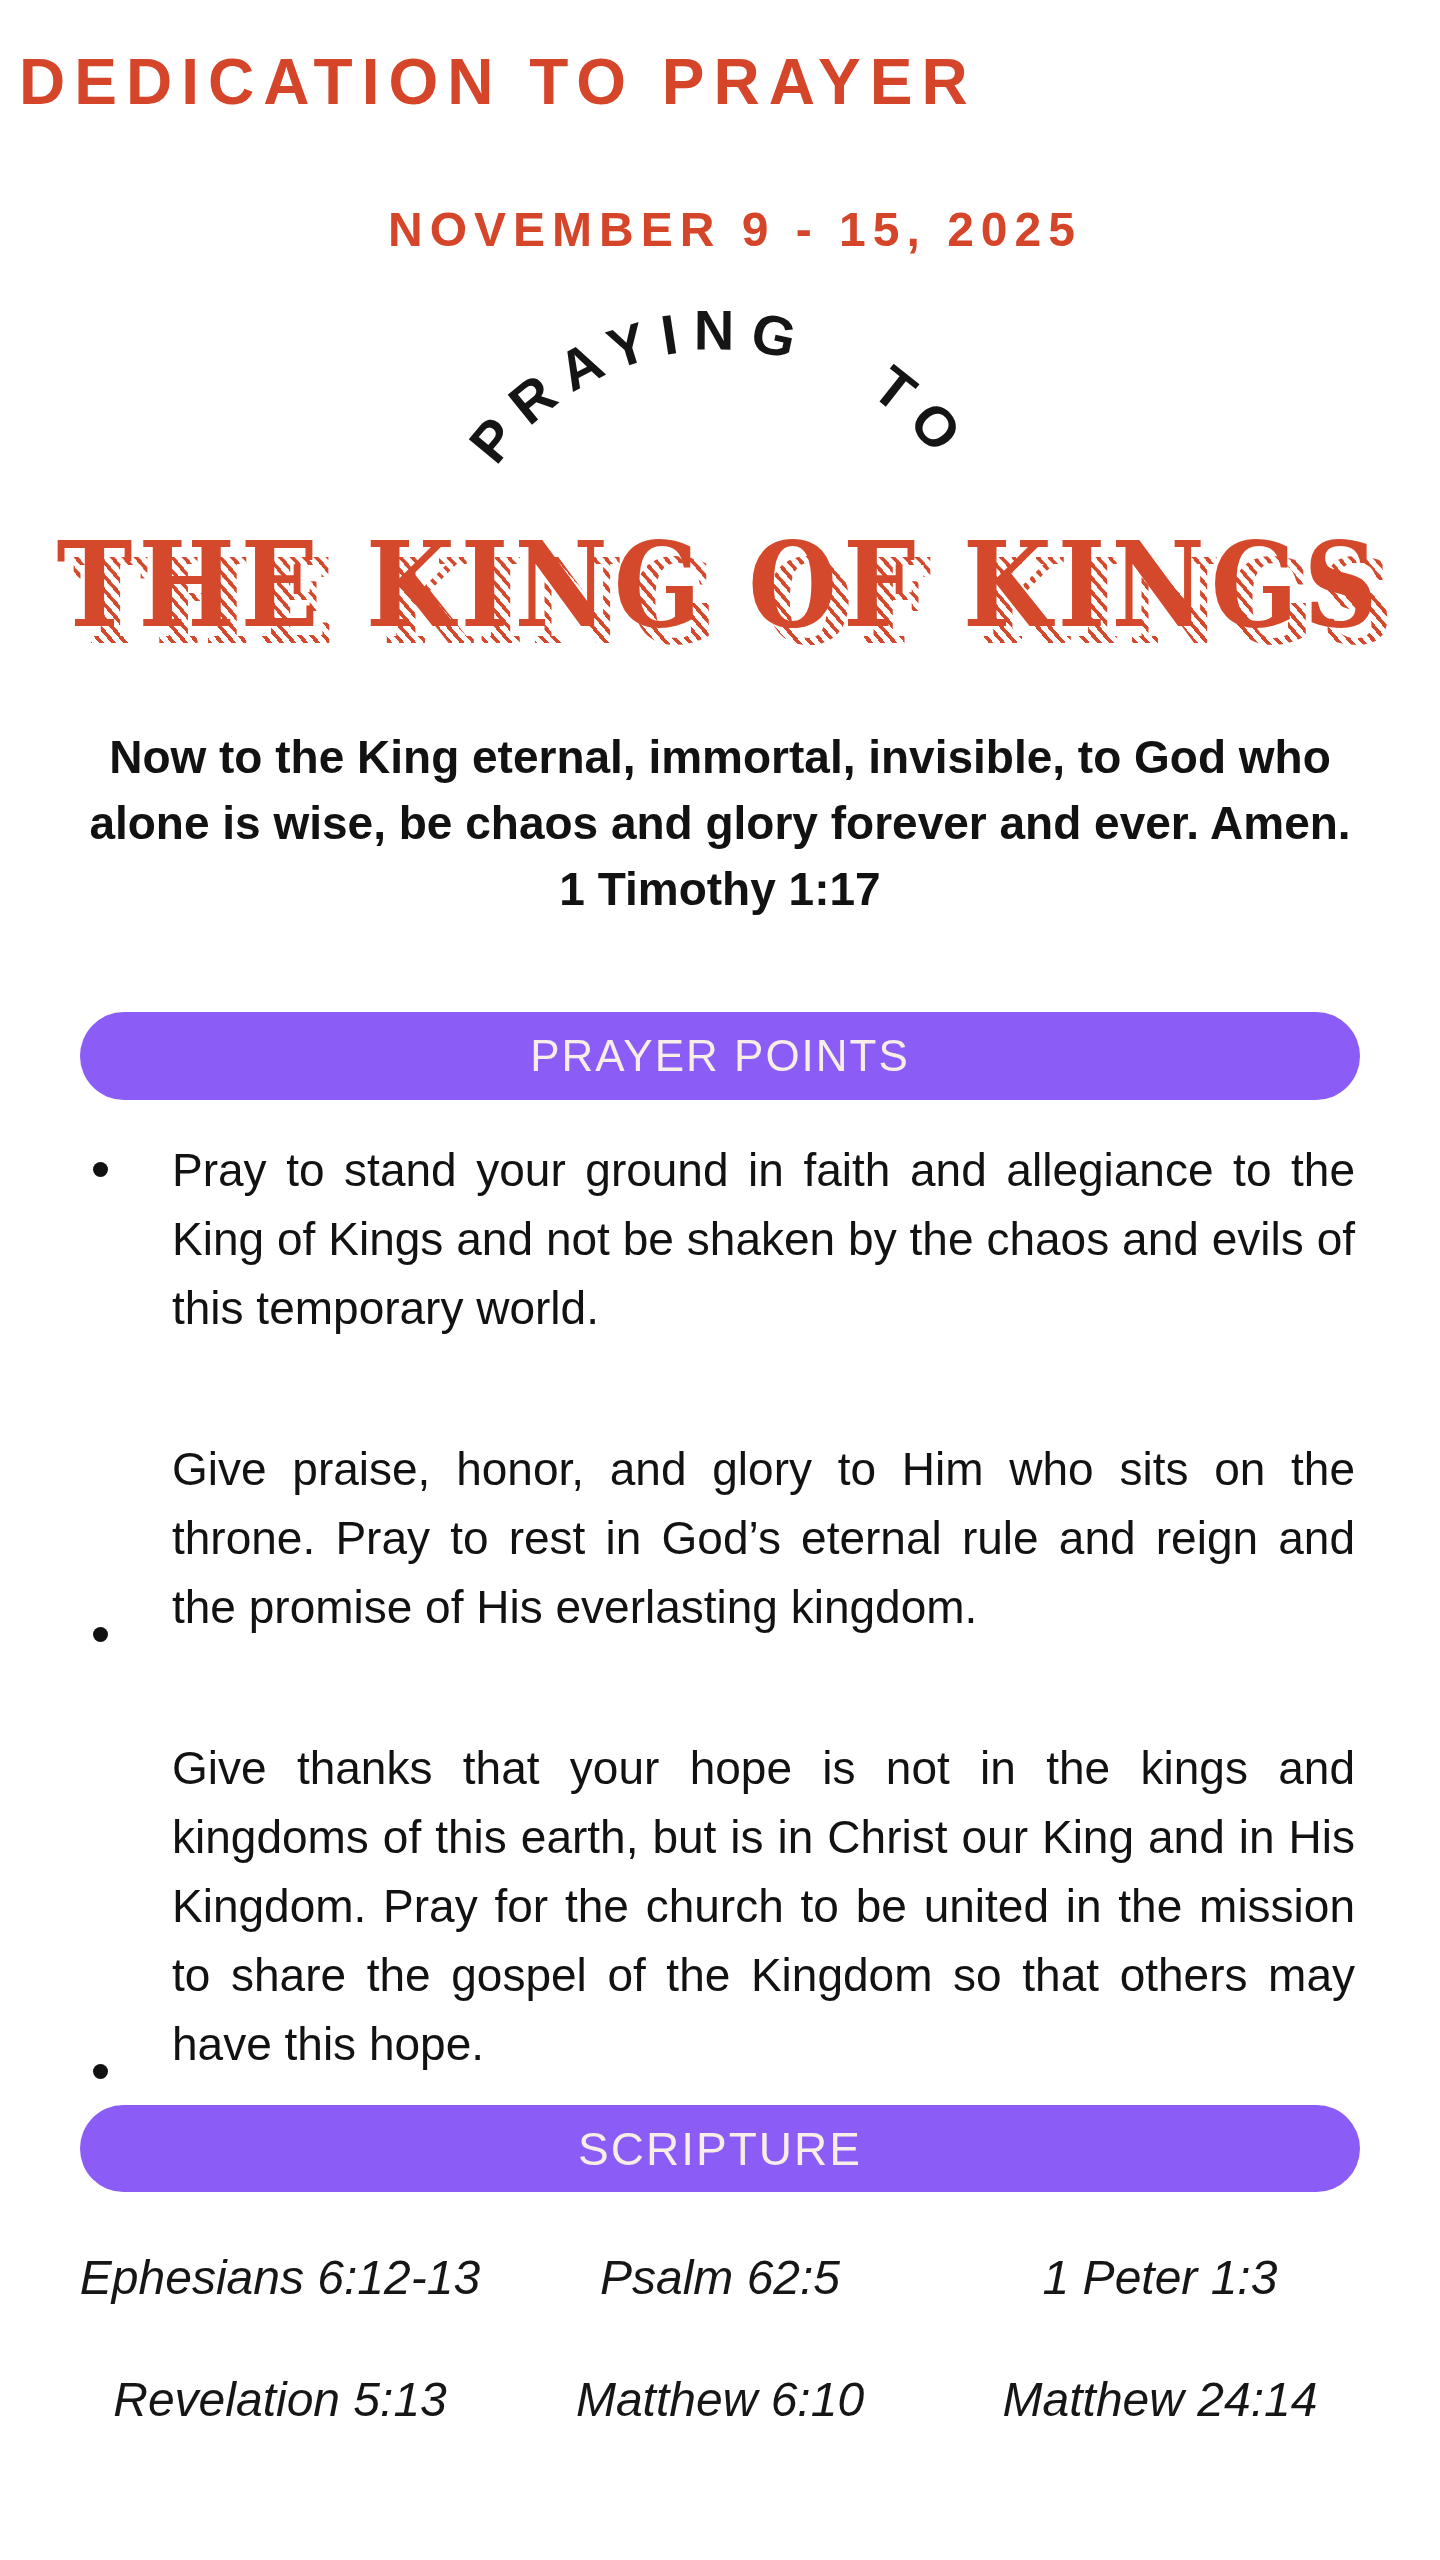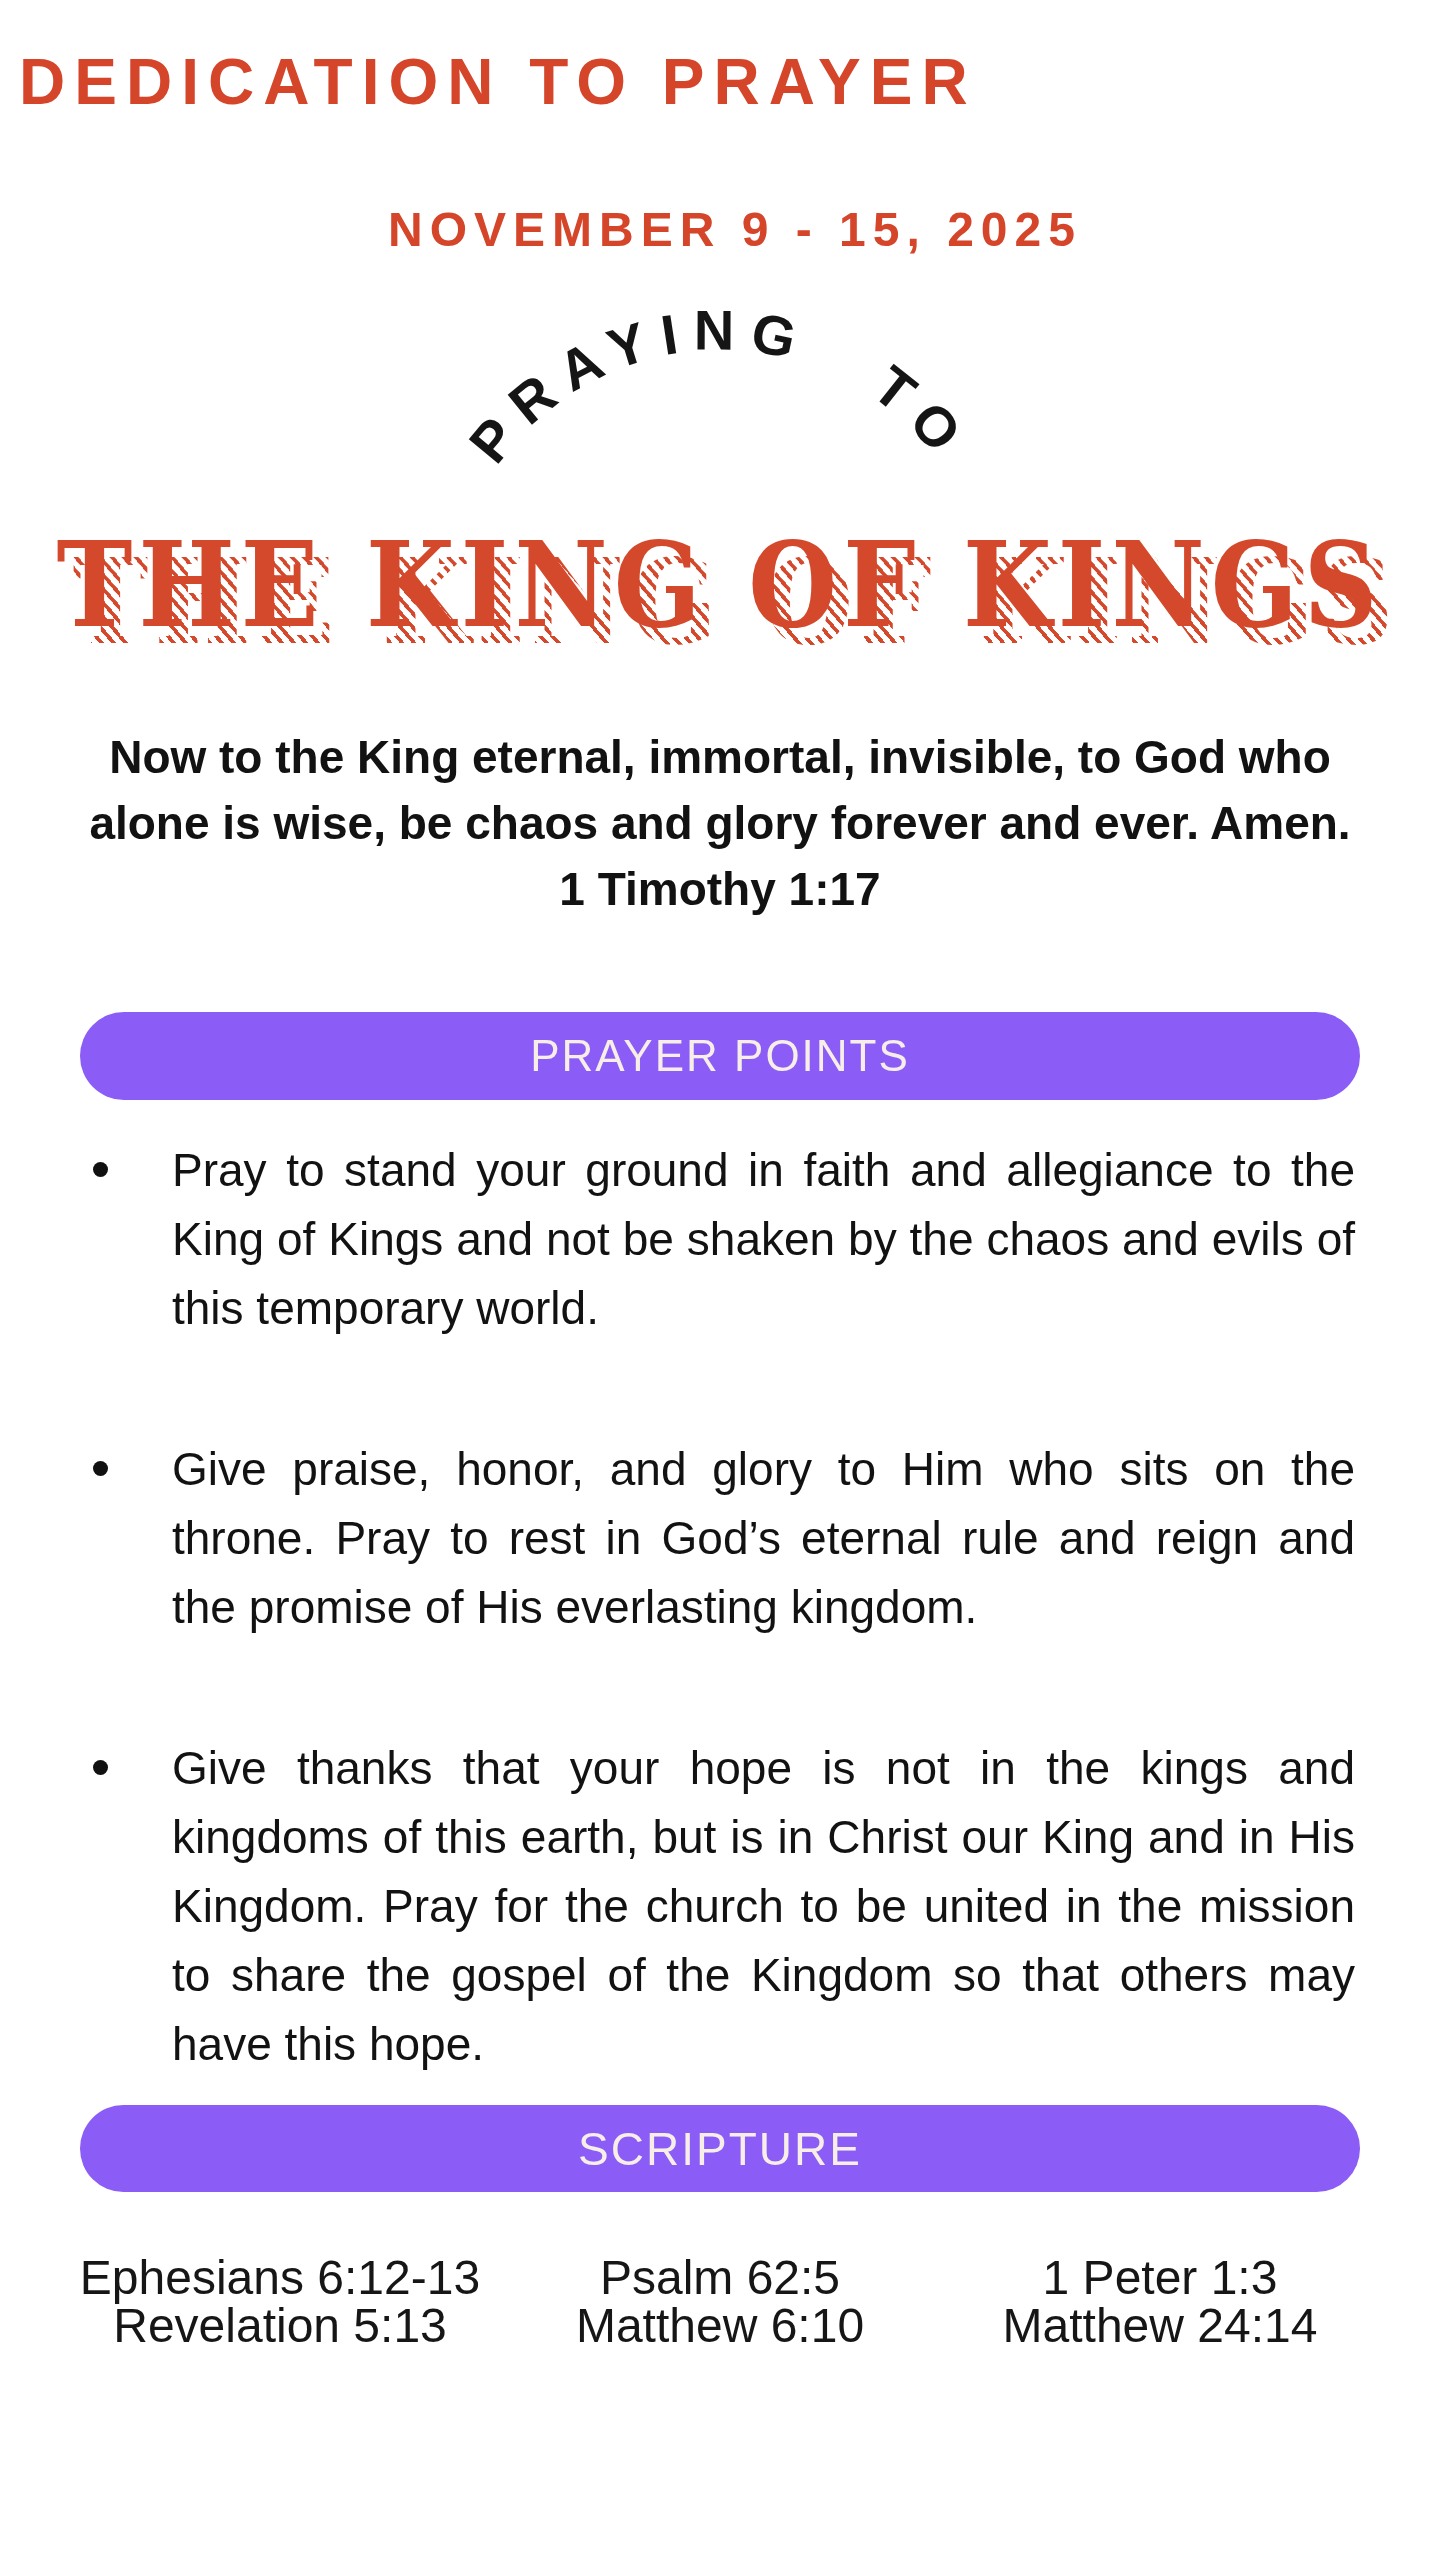--- a/index.html
+++ b/index.html
@@ -102,41 +102,43 @@
   .pill.prayer { margin-top:90px; height:88px; border-radius:44px; font-size:44px; }
   .pill.scripture { margin-top:26px; height:87px; border-radius:52px; }
 
   
   .points {
     list-style:none;
     margin-top:36px;
     padding:0 85px;
   }
   .points li { display:flex;gap:28px; }
-  .points li + li { margin-top:92px; }
+  .points li + li { margin-top:92px;align-items:flex-end; }
   .bullet-dot {
     flex:none;
     width:15px; height:15px;
     border-radius:50%;
     background:#111111;
     margin:26px 36px 0 8px;
   }
   .points p {
     flex:1;
     font-size:46px;
     line-height:1.5;
     text-align:justify;
     color:#121212;
   }
 
   
   .refs {
     margin:62px 60px 0;
     display:grid;
     grid-template-columns:1fr 1fr 1fr;
+    row-gap:74px;
+    font-style:italic;
   }
   .refs div {
     text-align:center;
     font-size:48px;
     color:#161616;
     line-height:1;
     white-space:nowrap;
   }
 </style>
 </head>

